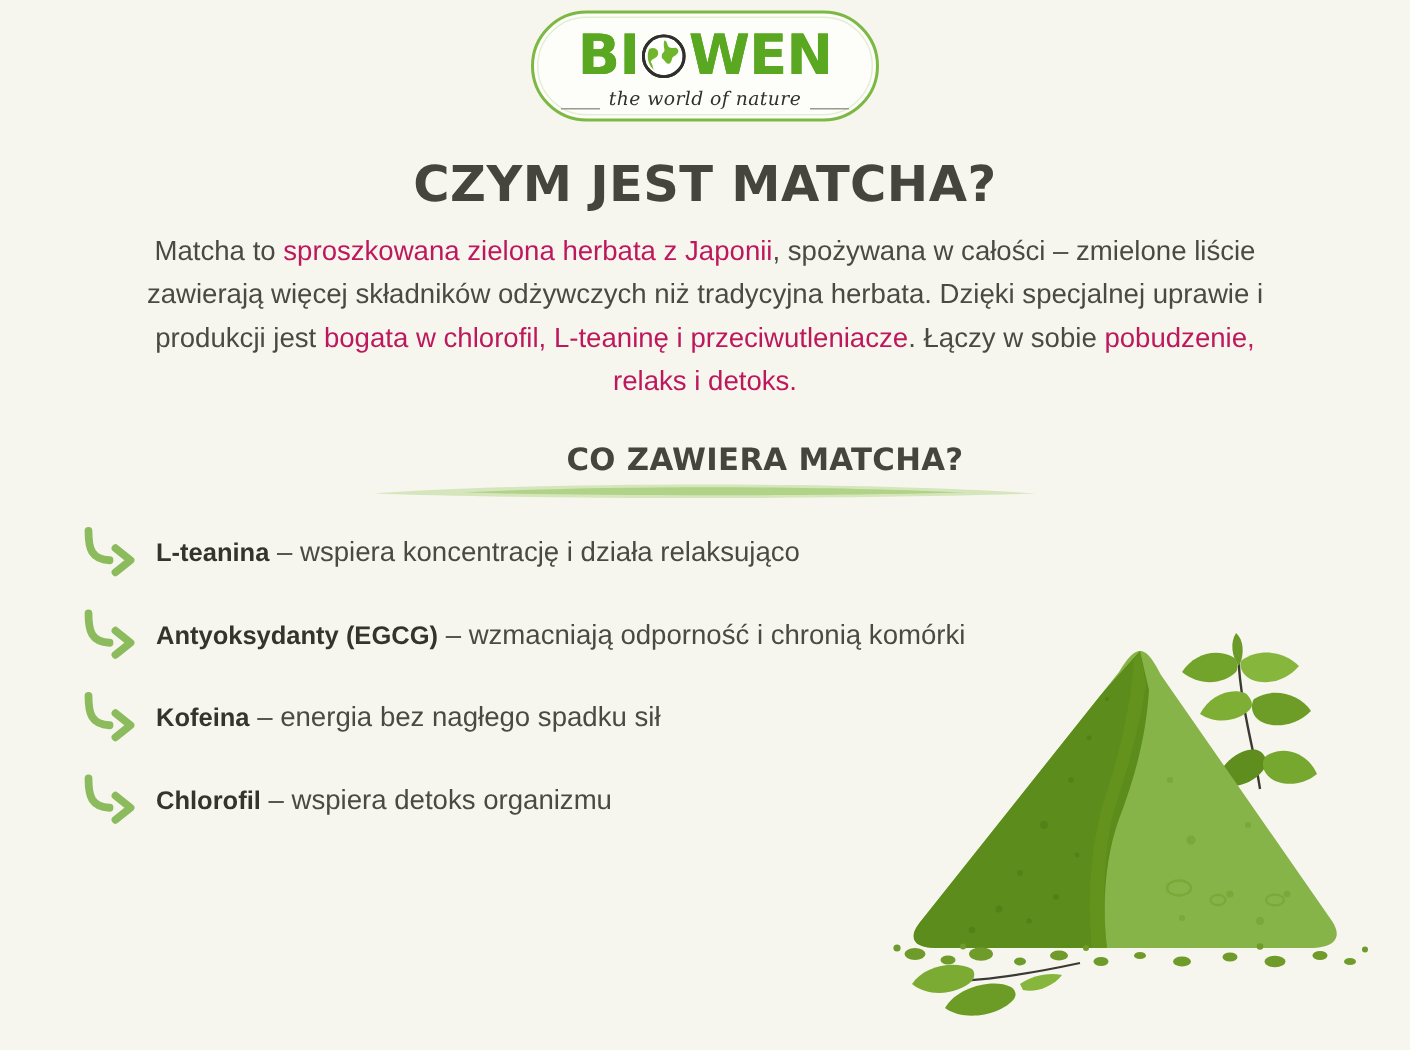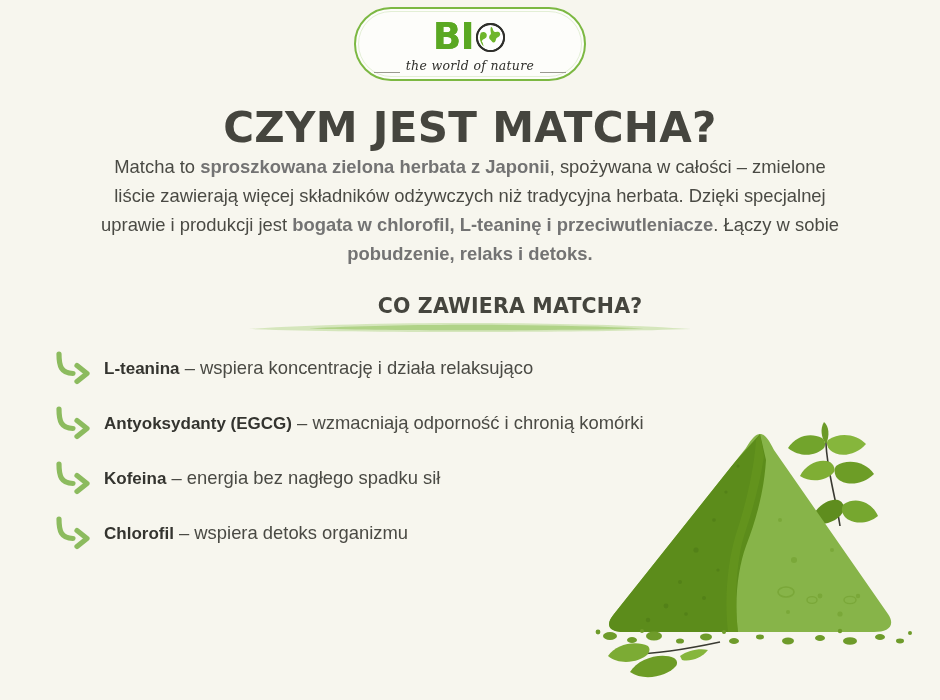--- a/index.html
+++ b/index.html
@@ -95,38 +95,38 @@
 
   
   .title {
     position: absolute;
     top: 103px;
     left: 0;
     width: 100%;
     text-align: center;
     font-family: "DejaVu Sans", sans-serif;
     font-weight: bold;
-    font-size: 42px;
+    font-size: 33px;
     letter-spacing: 0.3px;
     color: #45453e;
   }
 
   .intro {
     position: absolute;
     top: 152px;
     left: 95px;
     width: 750px;
     text-align: center;
     font-size: 18.4px;
     line-height: 29px;
     color: #4a4a44;
   }
   .intro b {
-    color: #737373;
-    font-weight: bold;
+    color: #be185d;
+    font-weight: normal;
   }
 
   .subtitle {
     position: absolute;
     top: 294px;
     left: 0;
     width: 100%;
     text-align: center;
     font-family: "DejaVu Sans", sans-serif;
     font-weight: bold;
@@ -193,20 +193,21 @@
     <div class="logo-word">
       <span class="seg">BI</span>
       <span class="logo-globe">
         <svg viewBox="0 0 32 32" width="31" height="31" aria-hidden="true">
           <circle cx="16" cy="16" r="14" fill="#ffffff" stroke="#2f2f2b" stroke-width="2"></circle>
           <path d="M6 11 C10 9,13 12,12 15 C11 18,8 17,7 20 C9 22,8 25,10 26 C7 24,5 20,5 16 C5 14,5.4 12.4,6 11 Z" fill="#6fb62c"></path>
           <path d="M16.5 5 C19 6,18 9,20 10 C22.5 11,24 9,25.5 11 C27 13,25 15,23 16 C21 17,22 20,20 21 C18 22,17 19,15.5 18 C14 17,14.5 14,16 13 C17.5 12,15 9,16.5 5 Z" fill="#6fb62c"></path>
           <circle cx="16" cy="16" r="14" fill="none" stroke="#2f2f2b" stroke-width="2"></circle>
         </svg>
       </span>
+      <span class="seg">WEN</span>
     </div>
     <div class="logo-tag">
       <span class="dash"></span>
       <span class="tagtext">the world of nature</span>
       <span class="dash"></span>
     </div>
   </div>
 </div>
 
 <div class="title">CZYM JEST MATCHA?</div>

